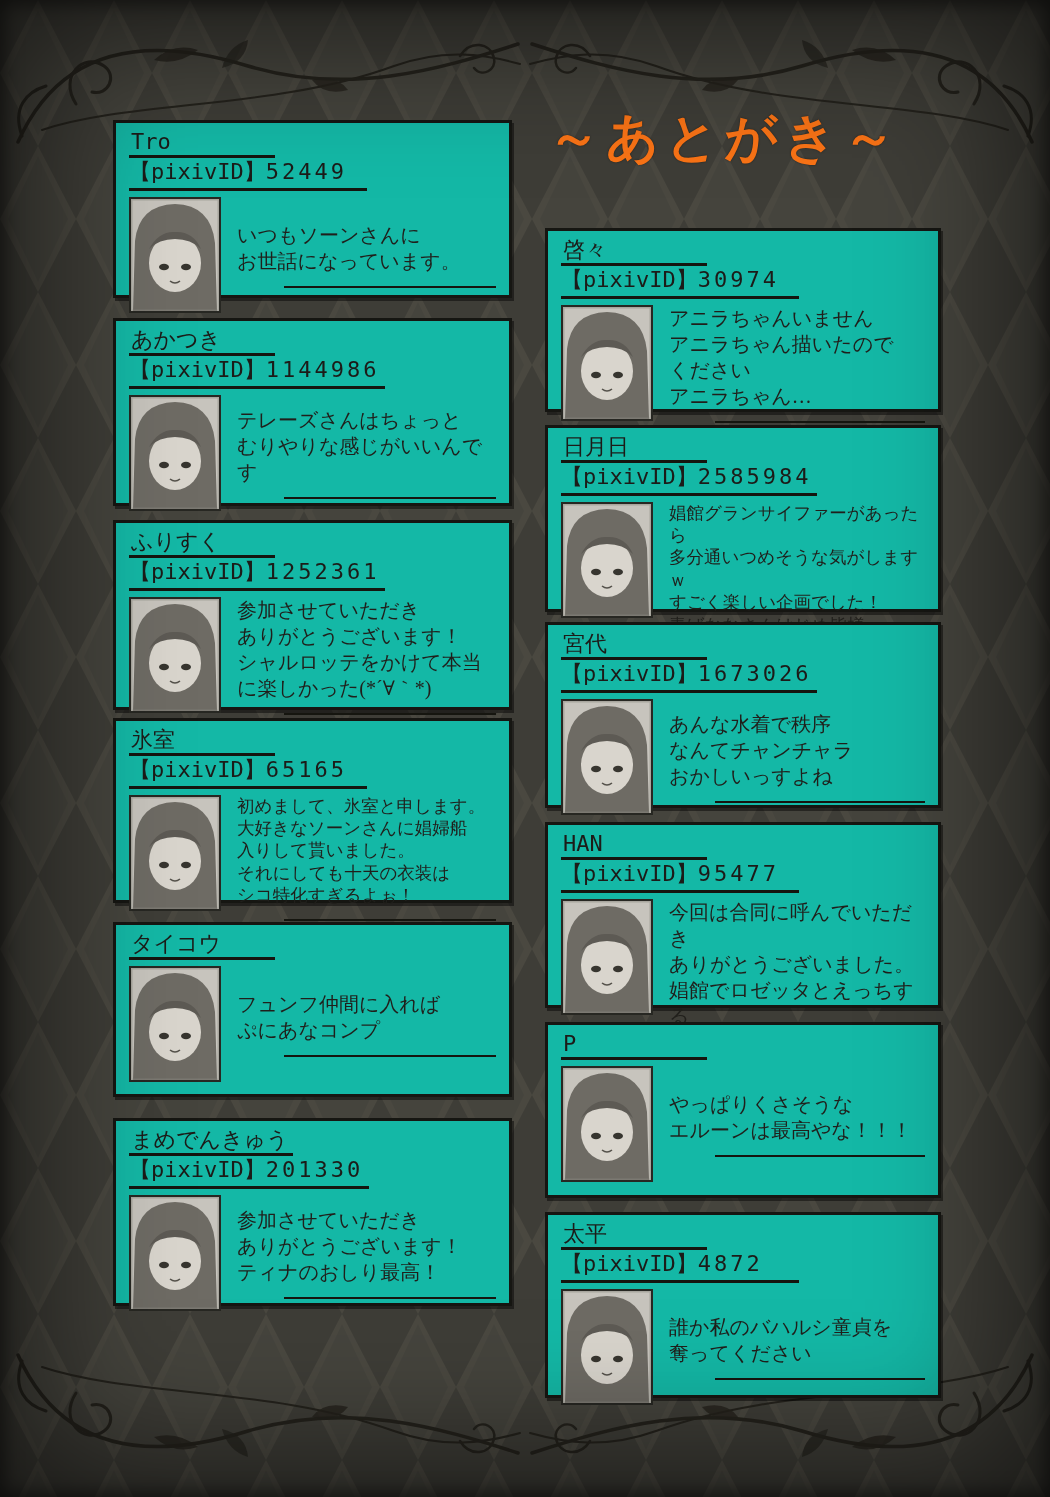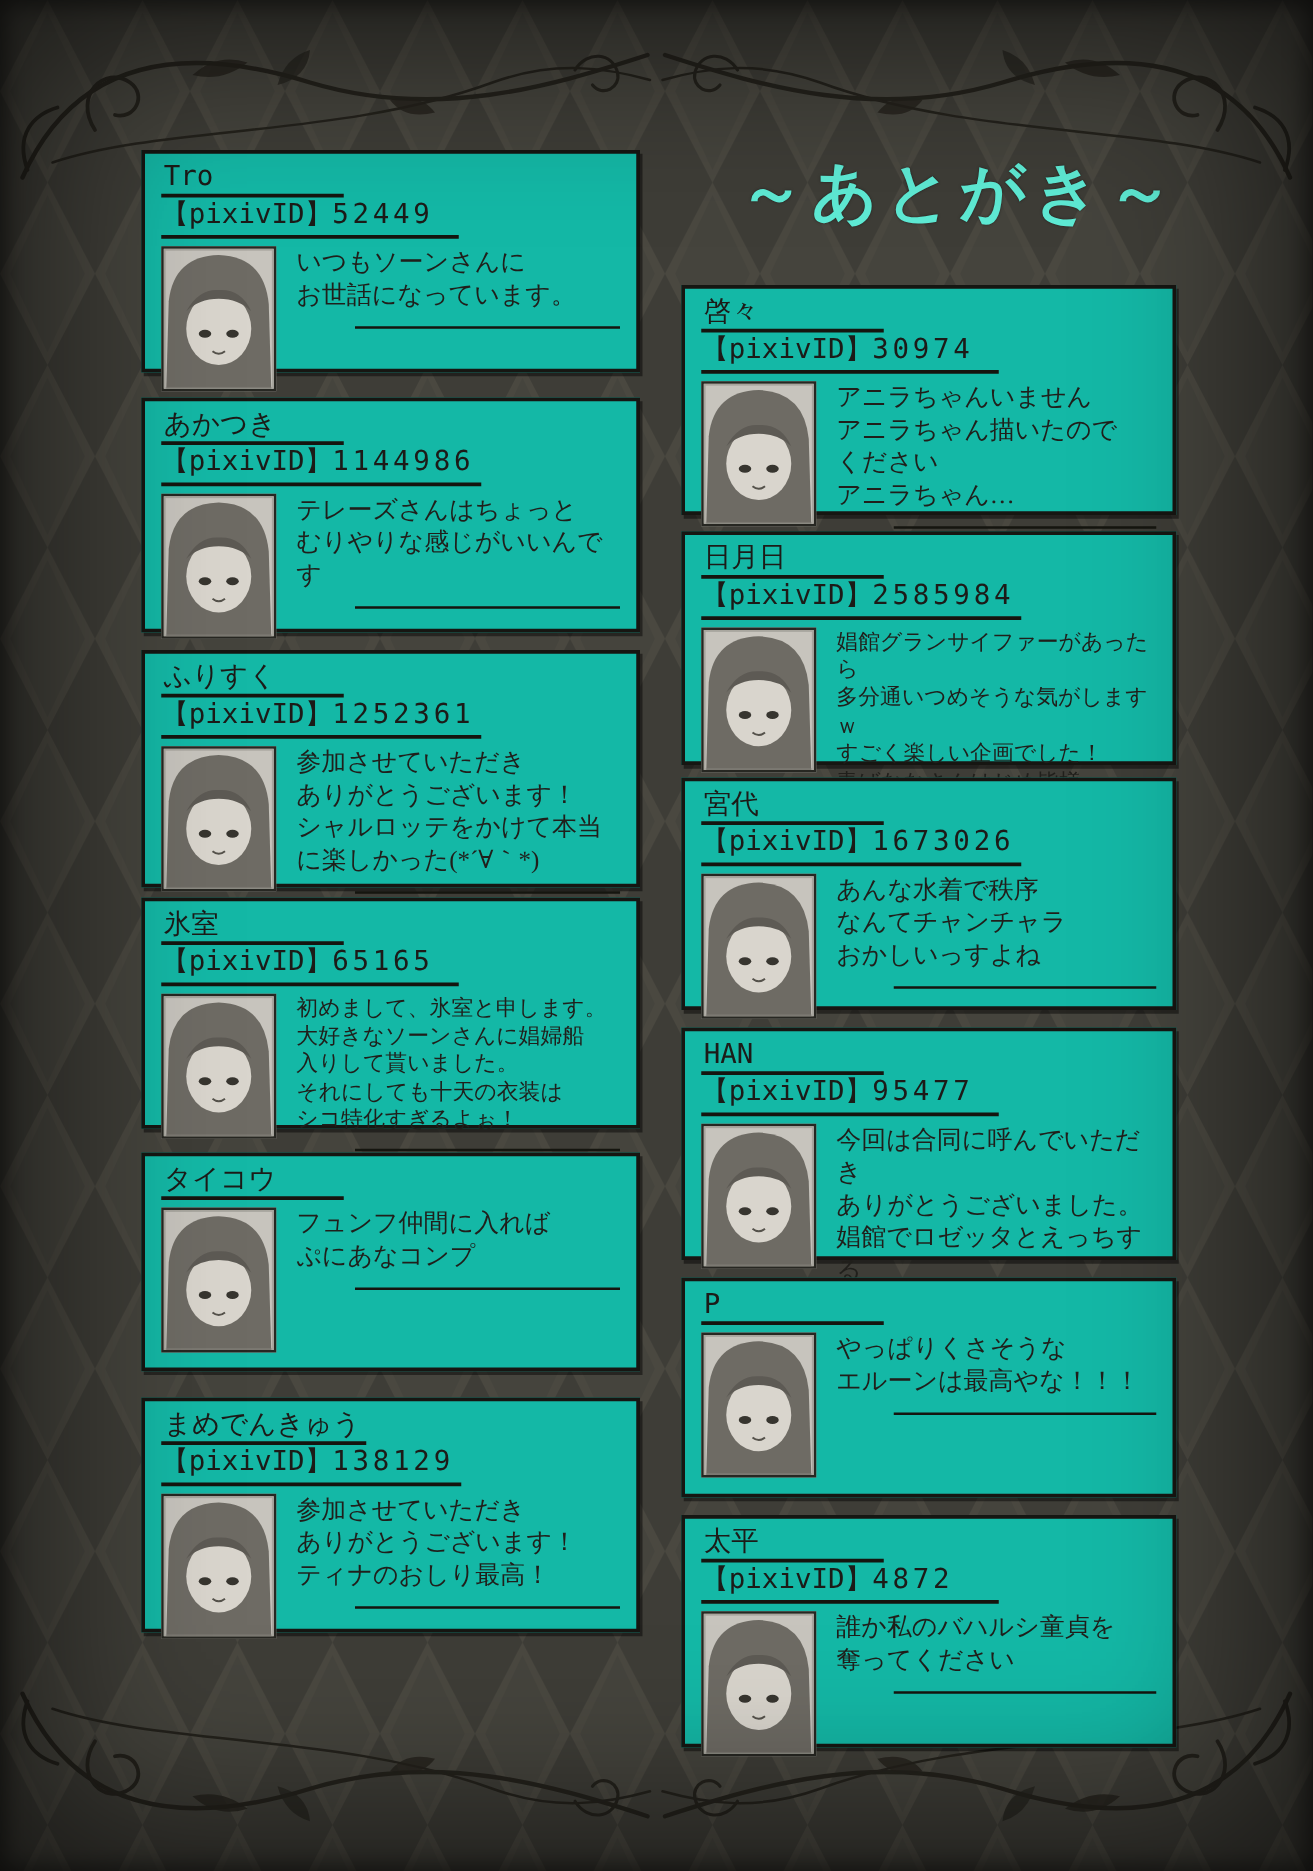--- a/index.html
+++ b/index.html
@@ -10,24 +10,23 @@
   }
   
   .bg-svg{position:absolute;left:0;top:0;width:1050px;height:1497px;z-index:0;}
   .vignette{
     position:absolute;left:0;top:0;width:1050px;height:1497px;z-index:3;
     pointer-events:none;
     box-shadow:inset 0 0 140px 30px rgba(0,0,0,.6), inset 0 0 18px 4px rgba(0,0,0,.5);
   }
   .page-title{
     position:absolute;left:548px;top:103px;width:396px;z-index:2;
-    text-align:right;color:#5eead4;font-size:52px;font-weight:600;
+    text-align:left;color:#f97316;font-size:52px;font-weight:600;
     letter-spacing:6px;white-space:nowrap;
     text-shadow:0 0 2px rgba(0,0,0,.5);
-    margin-top:16px;
   }
   .card{
     position:absolute;z-index:2;box-sizing:border-box;
     background:#14b8a6;border:3px solid #161612;
     padding:6px 13px 8px 13px;
     box-shadow:2px 3px 0 rgba(0,0,0,.45);
     color:#1c1b18;
   }
   .name{
     display:inline-block;min-width:140px;
@@ -37,21 +36,21 @@
   }
   .idline{
     display:inline-block;min-width:232px;
     font-family:"DejaVu Sans Mono","Liberation Mono",monospace;
     font-size:22px;line-height:1.2;
     border-bottom:3px solid #15150f;padding:0 6px 2px 0;
     margin-top:1px;
   }
   .idlabel{font-weight:normal;}
   .idnum{letter-spacing:3px;}
-  .body{display:flex;gap:16px;margin-top:6px;align-items:flex-start;}
+  .body{display:flex;gap:16px;margin-top:6px;align-items:center;}
   .avatar{
     flex:none;width:88px;height:112px;border:2px solid #272722;
     background:#c7c4bd;align-self:flex-start;
   }
   .avatar svg{display:block;width:100%;height:100%;}
   .cwrap{flex:1;display:flex;flex-direction:column;justify-content:center;min-width:0;}
   .comment{
     white-space:pre-line;font-size:20px;line-height:1.3;color:#201f1b;
   }
   .card.dense .comment{font-size:17.5px;line-height:1.28;}
@@ -189,21 +188,21 @@
     <div class="cwrap">
         <div class="comment">フュンフ仲間に入れば
 ぷにあなコンプ</div>
         <div class="cunder"></div>
       </div>
   </div>
 </article>
 
 <article class="card" style="left:113px;top:1118px;width:399px;height:188px">
   <div class="name">まめでんきゅう</div><br>
-  <div class="idline"><span class="idlabel">【pixivID】</span><span class="idnum">138129</span></div>
+  <div class="idline"><span class="idlabel">【pixivID】</span><span class="idnum">201330</span></div>
   <div class="body">
     <span class="avatar">
         <svg viewBox="0 0 88 112">
           <use href="#portrait" xlink:href="#portrait"></use>
         </svg>
       </span>
     <div class="cwrap">
         <div class="comment">参加させていただき
 ありがとうございます！
 ティナのおしり最高！</div>

